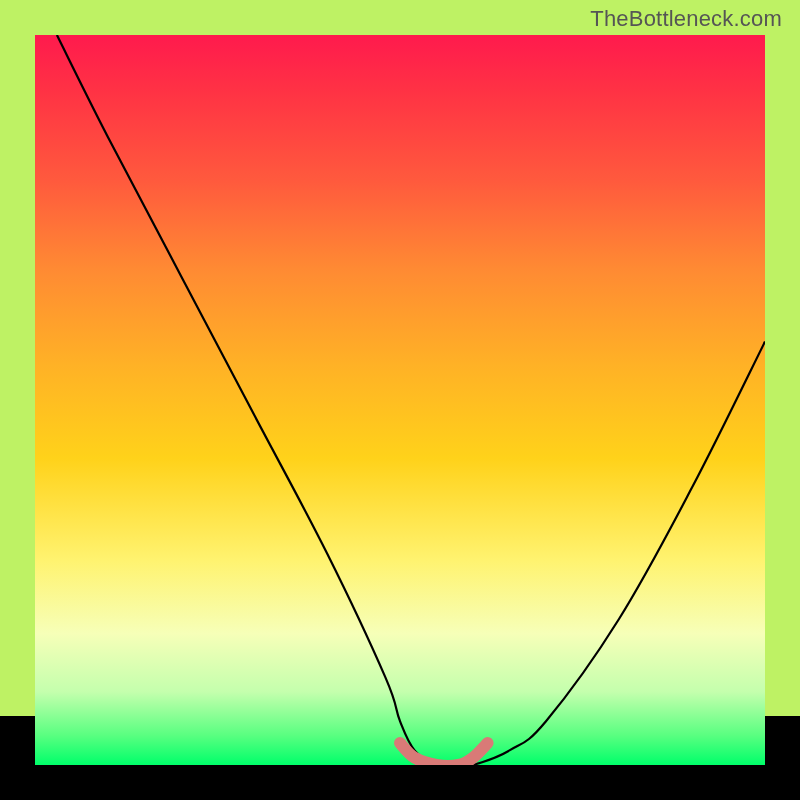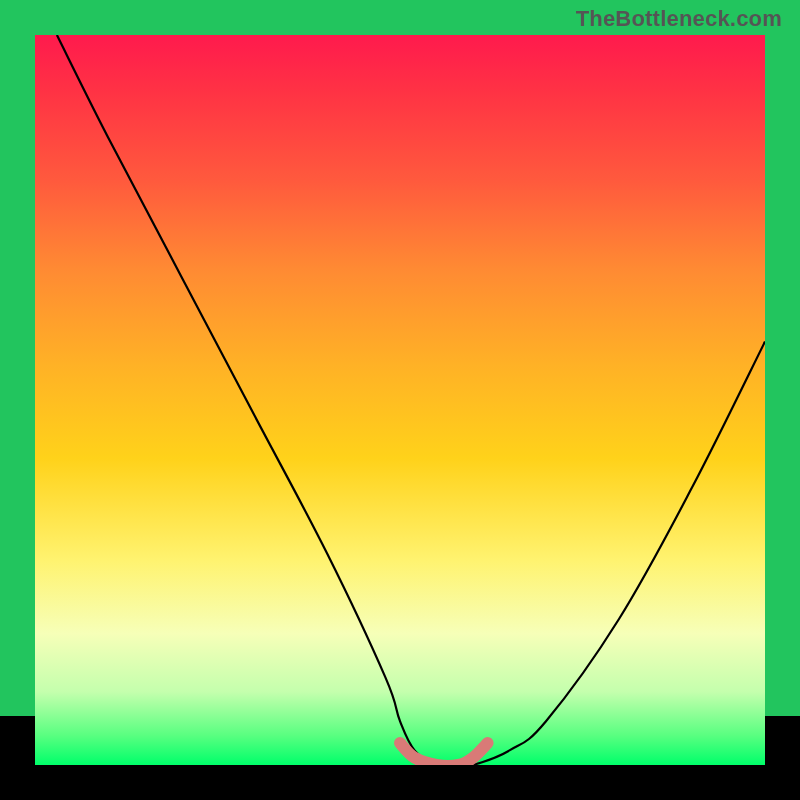--- a/index.html
+++ b/index.html
@@ -1,22 +1,21 @@
 <!DOCTYPE html>
 <html><head>
 <meta charset="utf-8">
 <style>
   * { margin: 0; padding: 0; box-sizing: border-box; }
   html, body { width: 800px; height: 800px; overflow: hidden; background: #000; }
   .frame {
     position: relative;
     width: 800px;
     height: 716px;
-    background: #22c55e;
-    font-weight: bold;
+    background: #bef264;
   }
   .watermark {
     position: absolute;
     top: 6px;
     right: 18px;
     font-family: Arial, Helvetica, sans-serif;
     font-size: 22px;
     color: #555;
     letter-spacing: 0.2px;
     user-select: none;

